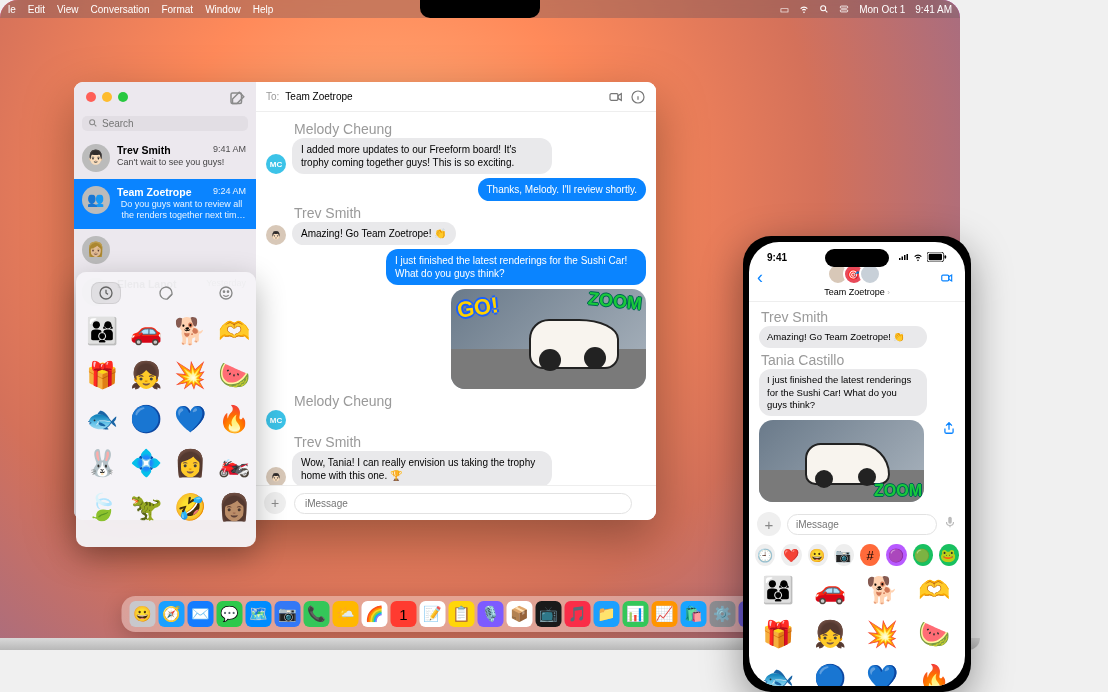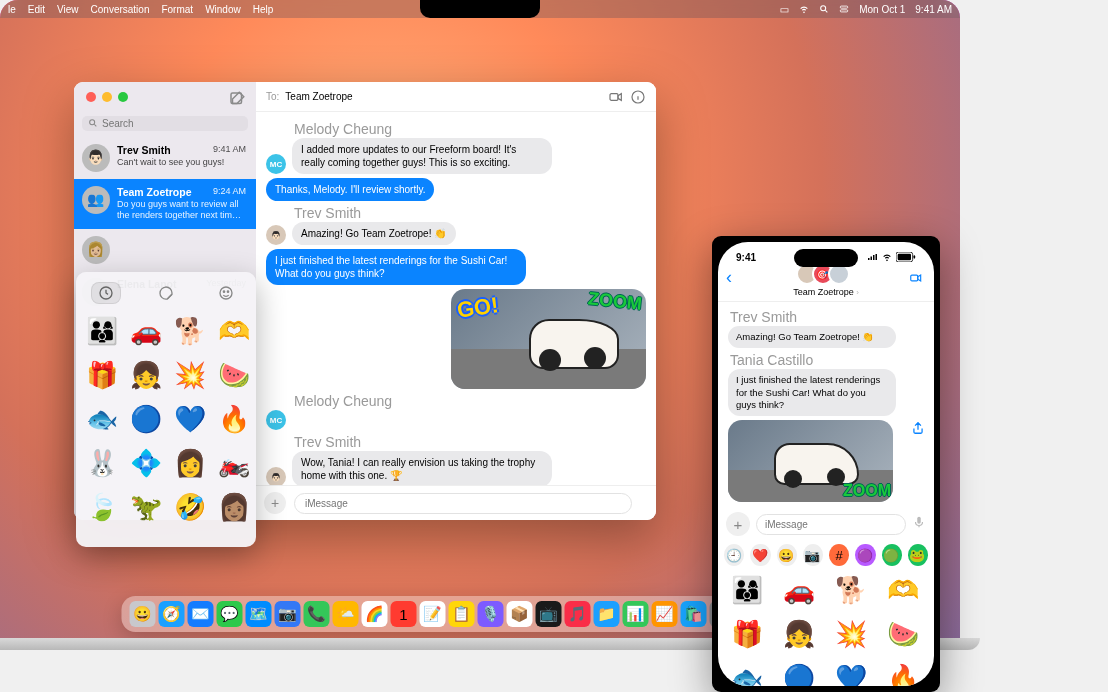--- a/index.html
+++ b/index.html
@@ -31,21 +31,21 @@
 .search-row input { border: none; background: transparent; outline: none; font-size: 10px; flex: 1; color: #333; }
 .convo-list { flex: 1; overflow: hidden; }
 .convo { padding: 7px 10px 7px 8px; display: flex; gap: 7px; font-size: 10px; line-height: 1.25; cursor: pointer; }
 .convo.sel { background: #0a84ff; color: #fff; }
 .convo .avatar { width: 28px; height: 28px; border-radius: 50%; background: #bbb; flex: none; display:flex;align-items:center;justify-content:center;font-size:14px; }
 .convo .body { flex: 1; min-width: 0; }
 .convo .row1 { display: flex; justify-content: space-between; }
 .convo .name { font-weight: 600; font-size: 10.5px; }
 .convo .time { font-size: 9px; opacity: .7; }
 .convo .preview { font-size: 9px; opacity: .75; overflow: hidden; text-overflow: ellipsis; display: -webkit-box; -webkit-line-clamp: 2; -webkit-box-orient: vertical; }
-.convo.sel .preview, .convo.sel .time { opacity: .9; }
+.convo.sel .preview, .convo.sel .time { opacity: .9; text-align: center; }
 
 
 .sticker-pop { position: absolute; top: 272px; left: 76px; width: 180px; height: 275px; background: rgba(245,244,247,.96); border-radius: 10px; box-shadow: 0 10px 30px rgba(0,0,0,.3); z-index: 50; padding: 8px; }
 .st-tabs { display: flex; justify-content: center; gap: 30px; margin: 2px 0 8px; }
 .st-tab { width: 30px; height: 22px; display: flex; align-items: center; justify-content: center; border-radius: 8px;}
 .st-tab.active { background: rgba(0,0,0,.08); box-shadow: inset 0 0 0 1px rgba(0,0,0,.08);}
 .st-grid { display: grid; grid-template-columns: repeat(4,1fr); gap: 6px; }
 .stk { width: 38px; height: 38px; border-radius: 8px; display: flex; align-items: center; justify-content: center; font-size: 26px; }
 
 
@@ -53,21 +53,21 @@
 .panel-titlebar { height: 30px; border-bottom: 1px solid #eee; display: flex; align-items: center; padding: 0 10px; font-size: 10px; gap: 6px; }
 .panel-titlebar .to-label { color: #999; }
 .panel-titlebar .title { font-weight: 500; }
 .panel-titlebar .spacer { flex: 1; }
 .panel-titlebar .ic { color: #777; width: 16px; height: 16px; }
 .thread { flex: 1; overflow: hidden; padding: 6px 10px 0; font-size: 10px; }
 .sender-lbl { font-size: 14px; color: #9a9a9a; margin: 3px 0 1px 28px; }
 .msg-row { display: flex; gap: 6px; margin-bottom: 4px; align-items: flex-end;}
 .msg-row .av { width: 20px; height: 20px; border-radius: 50%; background: #3cc3e8; color:#fff; font-size:8px; font-weight:600; display:flex;align-items:center;justify-content:center; flex:none;}
 .bubble { background: #e9e9eb; border-radius: 12px; padding: 5px 9px; max-width: 260px; line-height: 1.3; }
-.msg-row.right { }
+.msg-row.right { justify-content: flex-end; }
 .msg-row.right .bubble { background: #0a84ff; color: #fff; }
 .img-bubble { width: 195px; height: 100px; border-radius: 14px; background: linear-gradient(135deg,#6a7a8a,#aab4be); position: relative; overflow: hidden; margin-left:auto;}
 .img-bubble .road{position:absolute;inset:auto 0 0 0;height:40%;background:#7a7a7a;}
 .img-bubble .car{position:absolute;left:40%;top:30%;width:90px;height:50px;background:#f8f4ee;border-radius:20px 40px 14px 14px/20px 20px 14px 14px;border:2px solid #222;}
 .img-bubble .wheel{position:absolute;width:22px;height:22px;border-radius:50%;background:#222;}
 .img-bubble .w1{left:45%;top:60%}.img-bubble .w2{left:68%;top:58%}
 .img-bubble .go{position:absolute;left:6px;top:6px;font-weight:900;font-size:22px;color:#ffd000;text-shadow:-2px 0 #1a60ff,2px 0 #1a60ff,0 -2px #1a60ff,0 2px #1a60ff;transform:rotate(-8deg);}
 .img-bubble .zoom{position:absolute;right:4px;top:2px;font-weight:900;font-size:18px;color:#18c93a;text-shadow:-1px 0 #065,1px 0 #065,0 -1px #065,0 1px #065;transform:rotate(6deg);}
 
 .compose { border-top: 1px solid #eee; padding: 6px 8px; display: flex; align-items: center; gap: 8px; }
@@ -75,21 +75,21 @@
 .compose input { flex: 1; border: 1px solid #e2e2e2; border-radius: 14px; padding: 4px 10px; font-size: 10px; outline:none; color:#333;}
 .compose .ic { color: #9a9a9a; }
 
 
 .dock-wrap { position: absolute; bottom: 8px; left: 50%; transform: translateX(-50%); }
 .dock { background: rgba(255,255,255,.35); backdrop-filter: blur(20px); border-radius: 14px; padding: 5px 8px; display: flex; gap: 3px; align-items: flex-end; box-shadow: 0 6px 20px rgba(0,0,0,.2);}
 .dock .app { width: 26px; height: 26px; border-radius: 6px; display:flex;align-items:center;justify-content:center; font-size:15px;}
 .dock .sep { width: 1px; height: 22px; background: rgba(0,0,0,.18); margin: 0 2px; }
 
 
-.iphone { position: absolute; right: 168px; top: 236px; width: 228px; height: 456px; background: #000; border-radius: 9px; padding: 6px; box-shadow: 0 12px 40px rgba(0,0,0,.4); z-index: 100;}
+.iphone { position: absolute; right: 137px; top: 236px; width: 228px; height: 456px; background: #000; border-radius: 28px; padding: 6px; box-shadow: 0 12px 40px rgba(0,0,0,.4); z-index: 100;}
 .iphone-screen { width: 100%; height: 100%; background: #fff; border-radius: 30px; overflow: hidden; position: relative; display:flex;flex-direction:column;}
 .dynamic-island { position: absolute; top: 7px; left: 50%; transform: translateX(-50%); width: 64px; height: 18px; background: #000; border-radius: 12px; z-index: 10;}
 .ph-status { height: 34px; display: flex; justify-content: space-between; align-items: flex-start; padding: 10px 18px 0; font-size: 10px; font-weight: 600; }
 .ph-status .ri { display:flex;gap:4px;align-items:center;}
 .ph-header { display:flex; flex-direction:column; align-items:center; padding: 0 10px 4px; position:relative; border-bottom:1px solid #eee;}
 .ph-header .back { position:absolute; left:8px; top:4px; color:#0a84ff; font-size:18px;}
 .ph-header .vid { position:absolute; right:8px; top:8px; color:#0a84ff;}
 .ph-header .avs { display:flex; gap:-4px;}
 .ph-header .avs div{ width:22px;height:22px;border-radius:50%;background:#ccc;border:2px solid #fff;margin-left:-6px;}
 .ph-header .ttl { font-size:9px; margin-top:2px; font-weight:500;}
@@ -228,21 +228,21 @@
               </svg></span>
           <span class="ic"><svg viewBox="0 0 24 24" fill="none" stroke="currentColor" stroke-width="1.8">
                 <circle cx="12" cy="12" r="9"></circle>
                 <path d="M12 8h0M12 11v5"></path>
               </svg></span>
         </div>
         <div class="thread" id="thread">
             <div class="sender-lbl">Melody Cheung</div>
             <div class="msg-row ">
               <div class="av" style="background:#3cc3e8">MC</div>
-              <div class="bubble">I added more updates to our Freeform board! It's really coming together guys! This is so exciting.</div>
+              <div class="bubble">I added more updates to our Freeform board! It's trophy coming together guys! This is so exciting.</div>
             </div>
             <div class="msg-row right">
               <div class="bubble">Thanks, Melody. I'll review shortly.</div>
             </div>
             <div class="sender-lbl">Trev Smith</div>
             <div class="msg-row ">
               <div class="av" style="background:#d8c8b8">👨🏻</div>
               <div class="bubble">Amazing! Go Team Zoetrope! 👏</div>
             </div>
             <div class="msg-row right">

